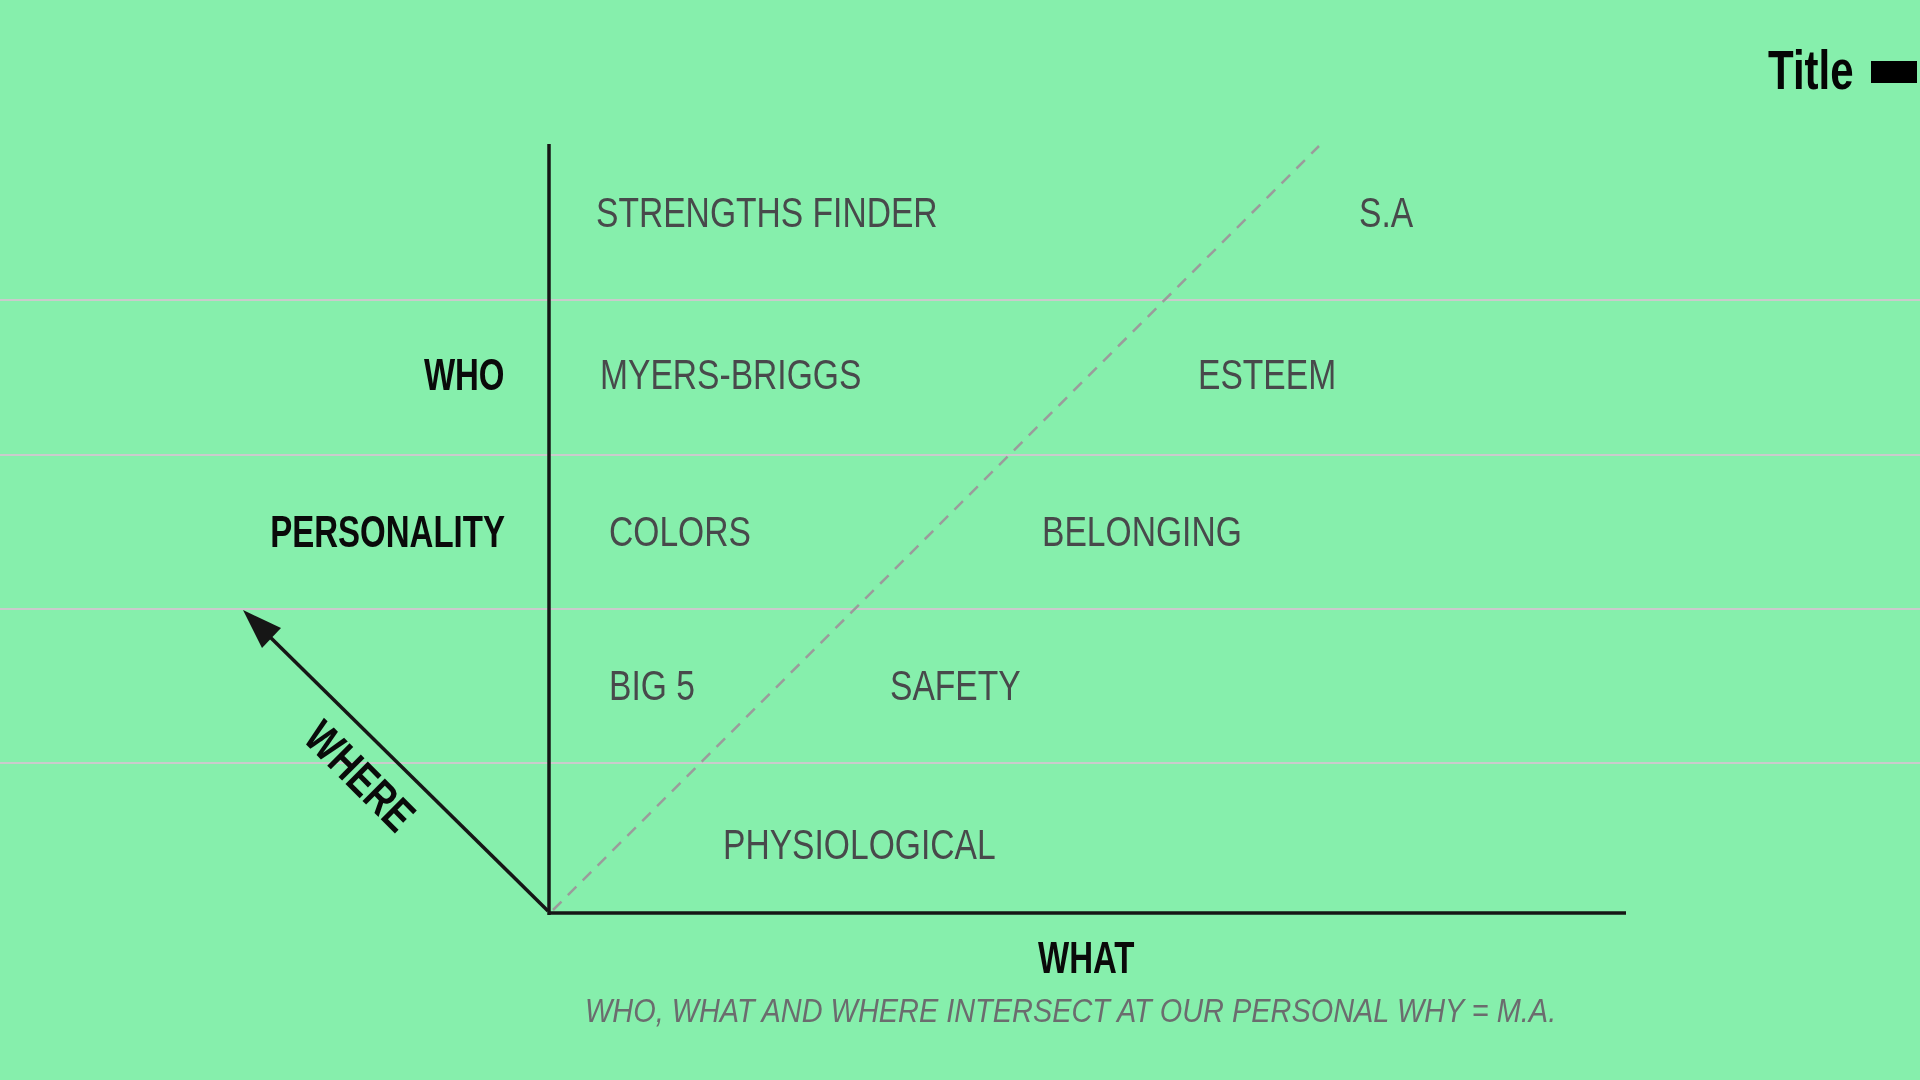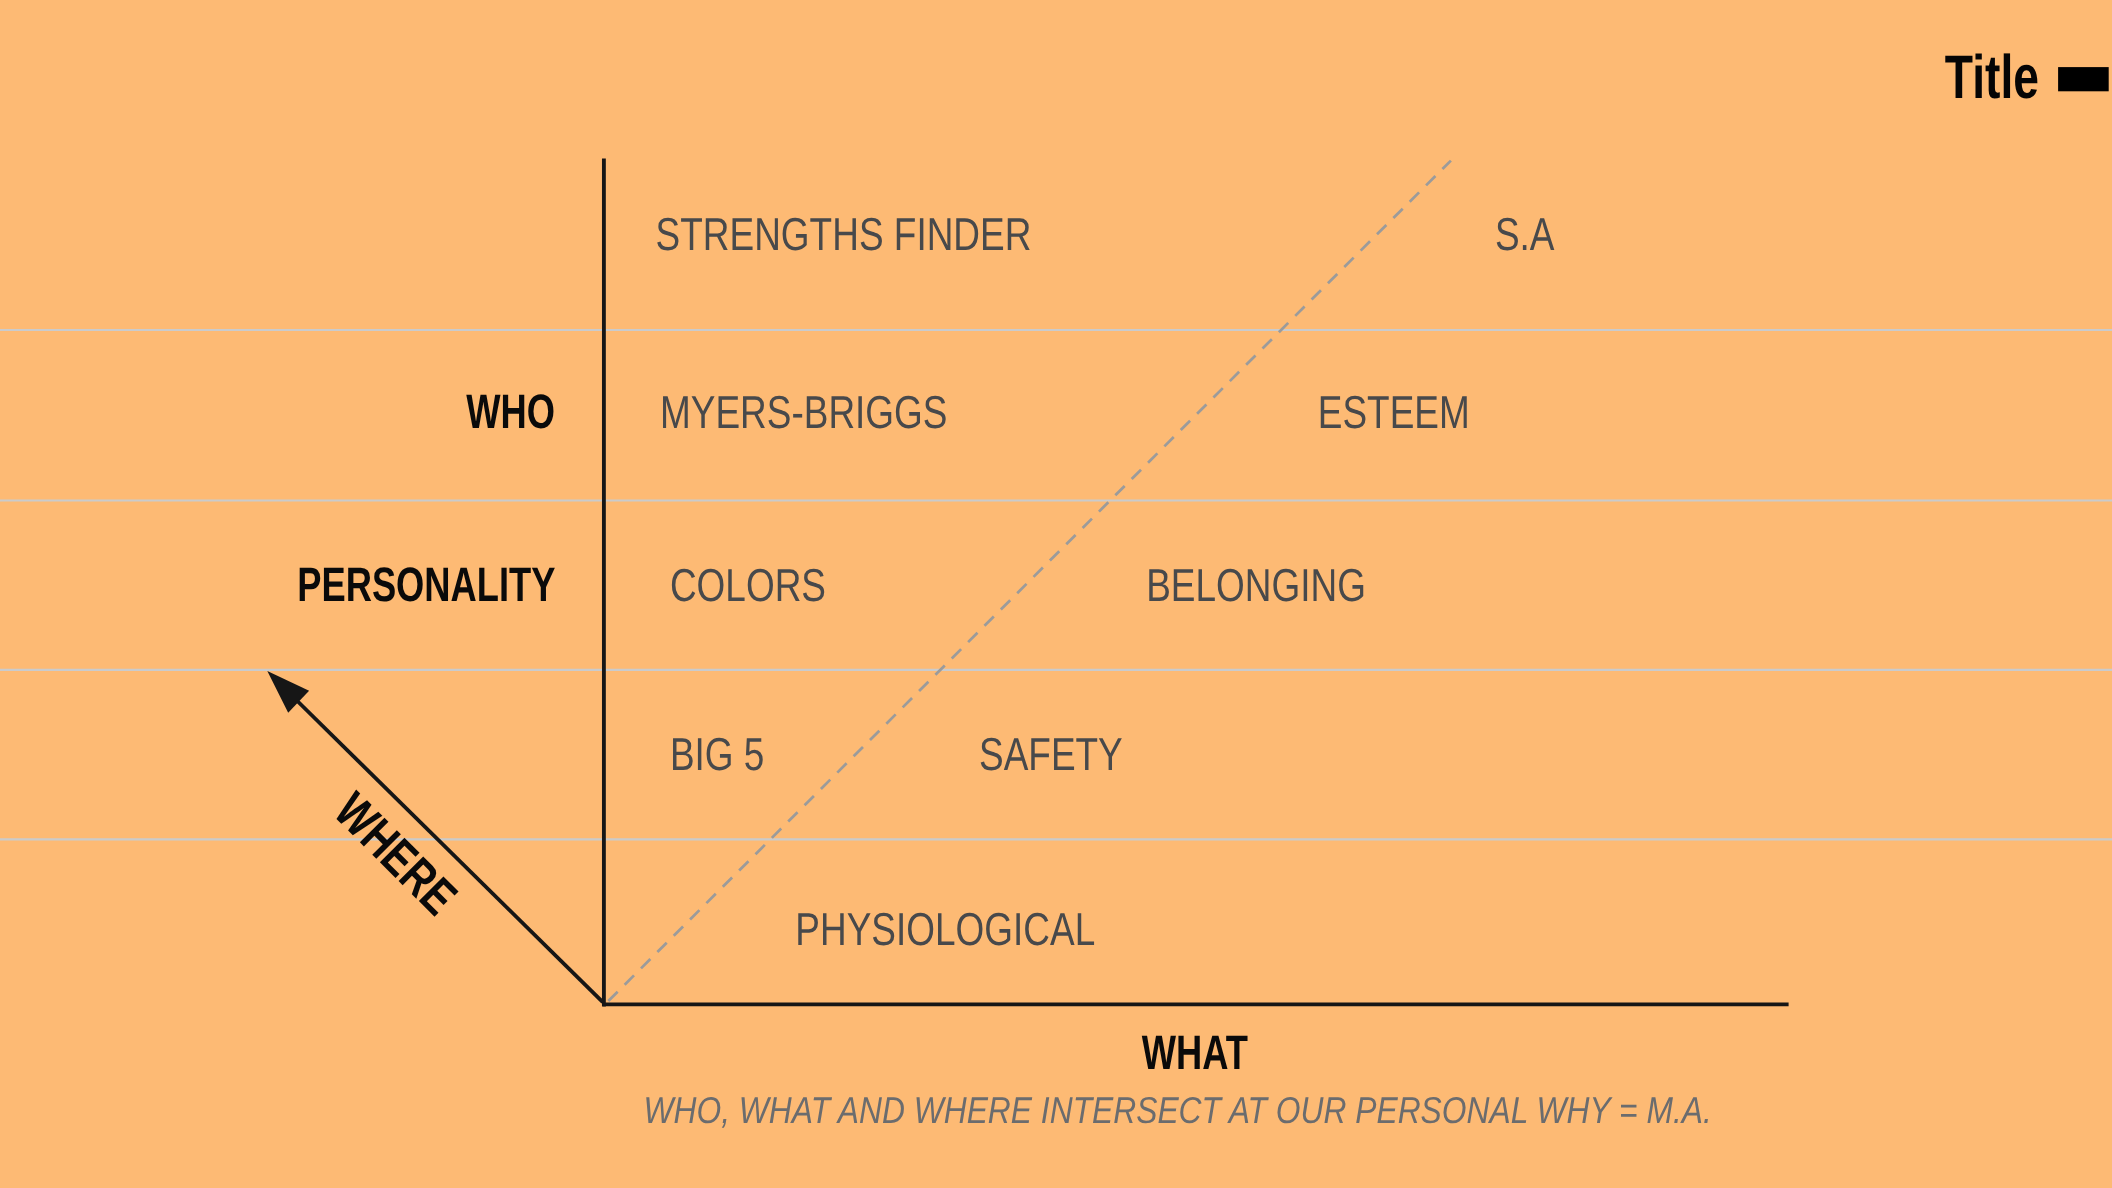--- a/index.html
+++ b/index.html
@@ -6,21 +6,21 @@
     margin: 0;
     padding: 0;
     background: #ffffff;
     font-family: "Liberation Sans", "DejaVu Sans", sans-serif;
   }
   #stage {
     position: relative;
     width: 1920px;
     height: 1080px;
     overflow: hidden;
-    background: #fdba74;
+    background: #86efac;
   }
   #diagram-svg {
     position: absolute;
     left: 0; top: 0;
     width: 1920px; height: 1080px;
   }
   .lbl {
     position: absolute;
     white-space: nowrap;
     line-height: 1;

